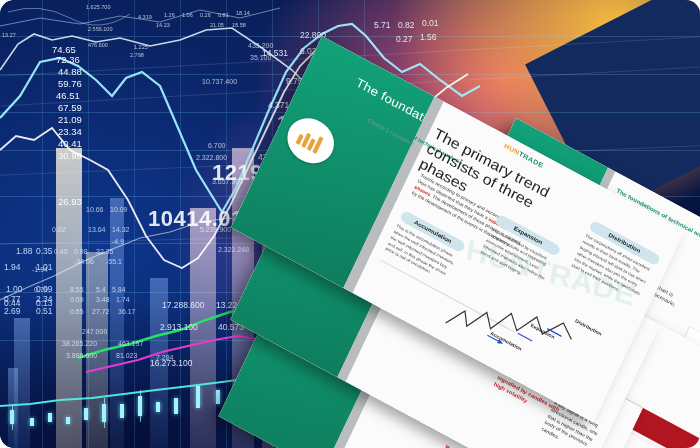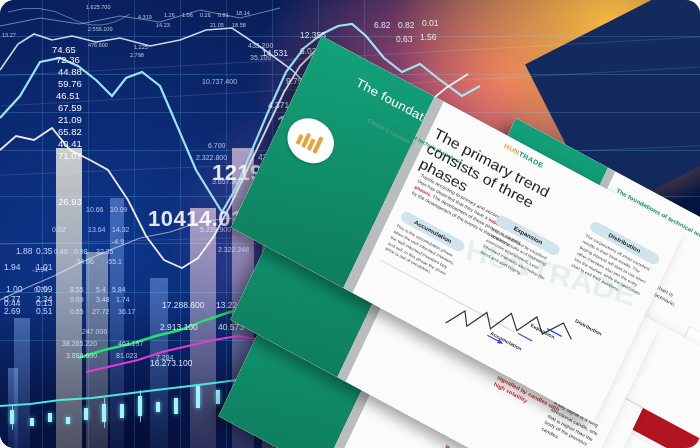--- a/index.html
+++ b/index.html
@@ -206,23 +206,23 @@
     </svg>
 
     <div>
       <div class="num l wh" style="left:52px;top:44px;">74.65</div>
       <div class="num l wh" style="left:56px;top:54px;">72.36</div>
       <div class="num l wh" style="left:58px;top:66px;">44.88</div>
       <div class="num l wh" style="left:58px;top:78px;">59.76</div>
       <div class="num l wh" style="left:56px;top:90px;">46.51</div>
       <div class="num l wh" style="left:58px;top:102px;">67.59</div>
       <div class="num l wh" style="left:58px;top:114px;">21.09</div>
-      <div class="num l wh" style="left:58px;top:126px;">65.82</div>
+      <div class="num l wh" style="left:58px;top:126px;">23.34</div>
       <div class="num l wh" style="left:58px;top:138px;">40.41</div>
-      <div class="num l wh" style="left:58px;top:150px;">71.07</div>
+      <div class="num l wh" style="left:58px;top:150px;">30.99</div>
       <div class="num l wh" style="left:58px;top:196px;">26.93</div>
 
       <div class="num m dk" style="left:6px;top:284px;">1.00</div>
       <div class="num m dk" style="left:36px;top:284px;">0.09</div>
       <div class="num m dk" style="left:4px;top:298px;">0.44</div>
       <div class="num m dk" style="left:36px;top:298px;">0.13</div>
       <div class="num m dk" style="left:16px;top:246px;">1.88</div>
       <div class="num m dk" style="left:36px;top:246px;">0.35</div>
       <div class="num m dk" style="left:4px;top:262px;">1.94</div>
       <div class="num m dk" style="left:36px;top:262px;">1.01</div>
@@ -276,21 +276,21 @@
       <div class="num s" style="left:196px;top:154px;">2.322.800</div>
       <div class="num s" style="left:208px;top:142px;">6.700</div>
       <div class="num s" style="left:202px;top:78px;">10.737.400</div>
       <div class="num tiny" style="left:86px;top:4px;">1.625.700</div>
       <div class="num tiny" style="left:88px;top:26px;">2.556.100</div>
       <div class="num tiny" style="left:88px;top:42px;">476.600</div>
       <div class="num s" style="left:248px;top:42px;">433.200</div>
       <div class="num s" style="left:250px;top:54px;">35.100</div>
       <div class="num m" style="left:336px;top:332px;">1.051</div>
 
-      <div class="num m" style="left:300px;top:30px;">12.355</div>
+      <div class="num m" style="left:300px;top:30px;">22.800</div>
       <div class="num m" style="left:300px;top:46px;">6.035</div>
       <div class="num m" style="left:262px;top:48px;">14.531</div>
       <div class="num m" style="left:286px;top:76px;">9.754</div>
       <div class="num m" style="left:302px;top:76px;">3.460</div>
       <div class="num m" style="left:258px;top:152px;">43.318</div>
       <div class="num m" style="left:288px;top:152px;">13.871</div>
       <div class="num m" style="left:256px;top:180px;">29.580</div>
       <div class="num m" style="left:268px;top:100px;">4.371</div>
       <div class="num l" style="left:258px;top:382px;">45.12</div>
       <div class="num l" style="left:296px;top:382px;">0.77</div>
@@ -298,24 +298,24 @@
       <div class="num m" style="left:264px;top:396px;">8.49</div>
       <div class="num m" style="left:262px;top:410px;">10.53</div>
       <div class="num m" style="left:322px;top:398px;">0.12</div>
       <div class="num m" style="left:374px;top:396px;">27.72</div>
       <div class="num m" style="left:416px;top:398px;">36.17</div>
       <div class="num m" style="left:458px;top:400px;">15.15</div>
       <div class="num m" style="left:346px;top:414px;">1.97</div>
       <div class="num m" style="left:412px;top:414px;">17.02</div>
       <div class="num m" style="left:456px;top:414px;">25.25</div>
       <div class="num l" style="left:378px;top:336px;">1.94</div>
-      <div class="num m" style="left:374px;top:20px;">6.82</div>
+      <div class="num m" style="left:374px;top:20px;">5.71</div>
       <div class="num m" style="left:398px;top:20px;">0.82</div>
       <div class="num m" style="left:422px;top:18px;">0.01</div>
-      <div class="num m" style="left:396px;top:34px;">0.63</div>
+      <div class="num m" style="left:396px;top:34px;">0.27</div>
       <div class="num m" style="left:420px;top:32px;">1.56</div>
       <div class="num tiny" style="left:138px;top:14px;">4.319</div>
       <div class="num tiny" style="left:2px;top:32px;">13.27</div>
       <div class="num tiny" style="left:130px;top:52px;">2.798</div>
       <div class="num tiny" style="left:134px;top:44px;">1.225</div>
 
       <div class="num tiny" style="left:164px;top:12px;">1.26</div>
       <div class="num tiny" style="left:182px;top:12px;">1.06</div>
       <div class="num tiny" style="left:200px;top:12px;">0.26</div>
       <div class="num tiny" style="left:218px;top:12px;">0.81</div>

